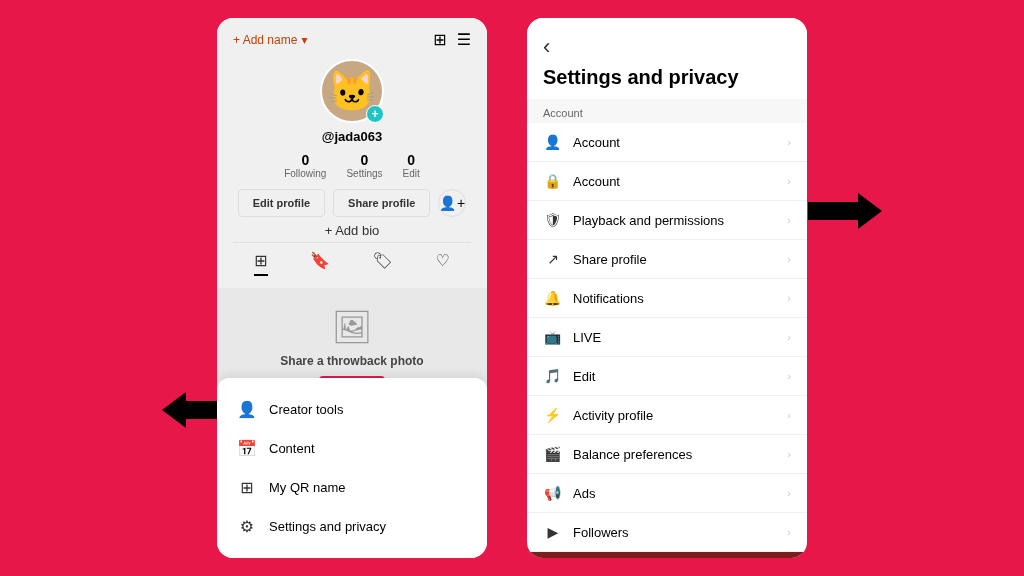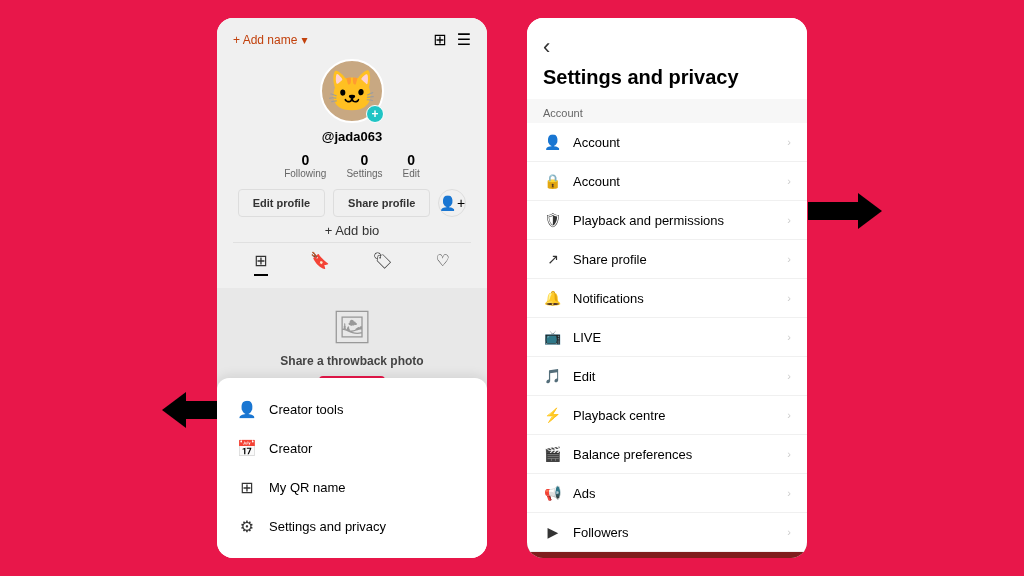--- a/index.html
+++ b/index.html
@@ -455,21 +455,21 @@
       </div>
     </div>
 
     <div class="dropdown-menu">
       <div class="menu-item">
         <span class="menu-icon">👤</span>
         <span>Creator tools</span>
       </div>
       <div class="menu-item">
         <span class="menu-icon">📅</span>
-        <span>Creator</span>
+        <span>Content</span>
       </div>
       <div class="menu-item">
         <span class="menu-icon">⊞</span>
         <span>My QR name</span>
       </div>
       <div class="menu-item">
         <span class="menu-icon">⚙</span>
         <span>Settings and privacy</span>
       </div>
     </div>
@@ -540,21 +540,21 @@
         <div class="settings-item-left">
           <span class="settings-item-icon">🎵</span>
           <span class="settings-item-label">Edit</span>
         </div>
         <span class="chevron">›</span>
       </div>
 
       <div class="settings-item">
         <div class="settings-item-left">
           <span class="settings-item-icon">⚡</span>
-          <span class="settings-item-label">Playback centre</span>
+          <span class="settings-item-label">Activity profile</span>
         </div>
         <span class="chevron">›</span>
       </div>
 
       <div class="settings-item">
         <div class="settings-item-left">
           <span class="settings-item-icon">🎬</span>
           <span class="settings-item-label">Balance preferences</span>
         </div>
         <span class="chevron">›</span>

